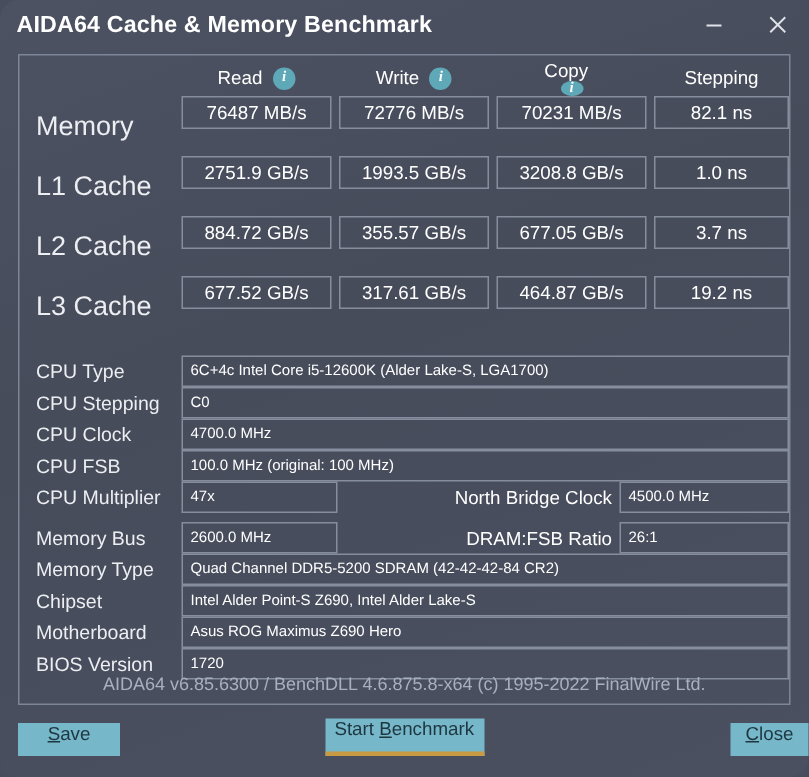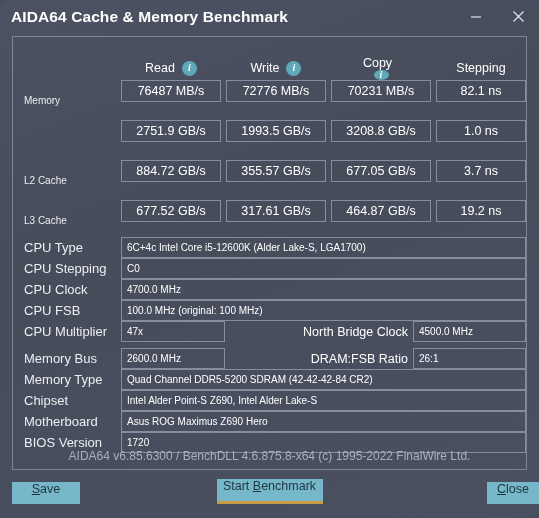--- a/index.html
+++ b/index.html
@@ -63,21 +63,21 @@
     left: 12px;
     top: 36px;
     width: 515px;
     height: 434px;
     border: 1px solid #7d8697;
   }
 
   
   .bench {
     position: absolute;
-    left: 0; top: 16px;
+    left: 0; top: 0;
     width: 513px;
   }
   .bench-head {
     position: relative;
     height: 24px;
     margin-top: 3px;
   }
   .col-head {
     position: absolute;
     top: 0;
@@ -108,21 +108,21 @@
     position: relative;
     height: 40px;
   }
   .row-label {
     position: absolute;
     left: 11px;
     top: 0;
     height: 40px;
     display: flex;
     align-items: center;
-    font-size: 10px;
+    font-size: 18px;
     color: #eceef2;
   }
   .cell {
     position: absolute;
     height: 22px;
     border: 1px solid #868e9e;
     display: flex;
     align-items: center;
     justify-content: center;
     font-size: 12.5px;
@@ -267,20 +267,21 @@
 
       <div class="bench-row">
         <div class="row-label">Memory</div>
         <div class="cell c0">76487 MB/s</div>
         <div class="cell c1">72776 MB/s</div>
         <div class="cell c2">70231 MB/s</div>
         <div class="cell c3">82.1 ns</div>
       </div>
 
       <div class="bench-row">
+        <div class="row-label">L1 Cache</div>
         <div class="cell c0">2751.9 GB/s</div>
         <div class="cell c1">1993.5 GB/s</div>
         <div class="cell c2">3208.8 GB/s</div>
         <div class="cell c3">1.0 ns</div>
       </div>
 
       <div class="bench-row">
         <div class="row-label">L2 Cache</div>
         <div class="cell c0">884.72 GB/s</div>
         <div class="cell c1">355.57 GB/s</div>

